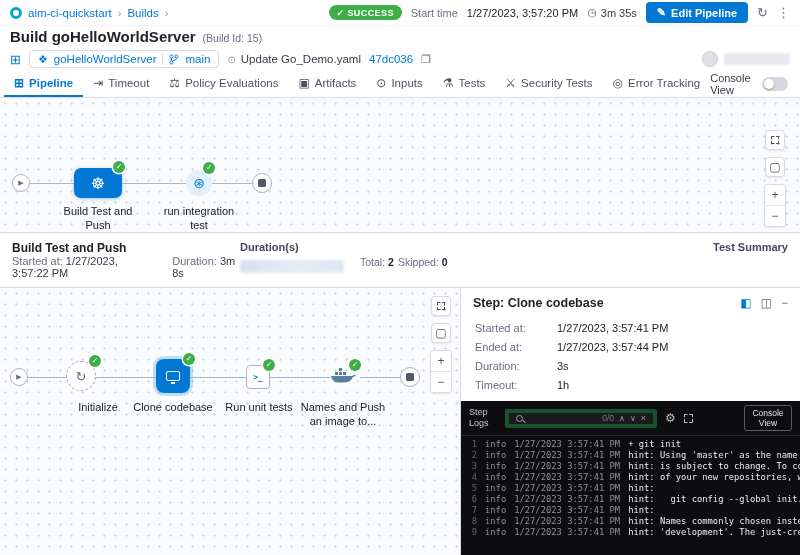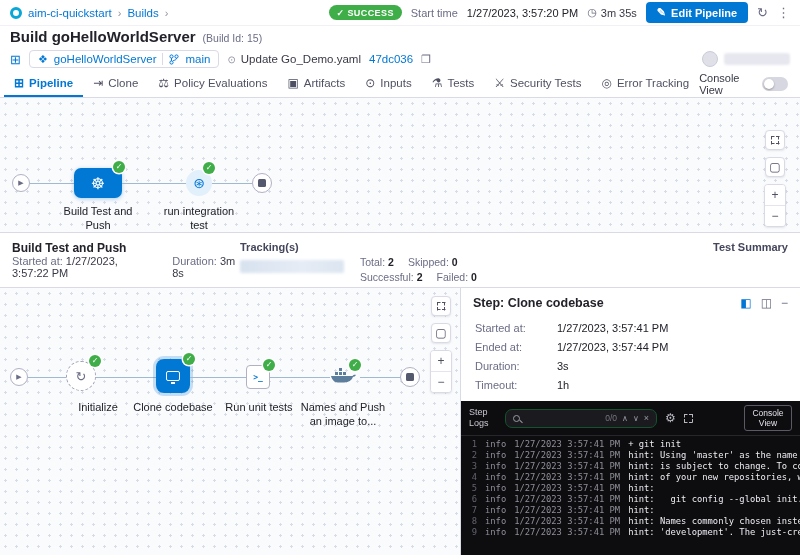--- a/index.html
+++ b/index.html
@@ -78,21 +78,21 @@
   .stage-summary { height:56px; border-top:1px solid #d9dae5; border-bottom:1px solid #d9dae5; background:#fff; display:flex; padding:8px 12px; flex:none; }
   .sum-col1 { width:228px; }
   .sum-title { font-size:12px; font-weight:bold; }
   .sum-meta { margin-top:0; display:flex; gap:16px; font-size:11px; }
   .sum-lbl { color:#6b6d85; }
   .sum-val { color:#383946; }
   .sum-col2 { width:120px; }
   .sum-h { font-size:11px; color:#44465c; font-weight:bold; }
   .blur-chip { margin-top:7px; width:104px; height:13px; border-radius:2px; background:linear-gradient(90deg,#d7e2ef,#e6ecf5 60%,#dbe5f0); filter:blur(1.5px); }
   .sum-col3 { flex:1;text-align:right; }
-  .sum-tests-line { margin-top:3px; font-size:10.5px; display:flex; gap:14px; }
+  .sum-tests-line { margin-top:3px; font-size:10.5px; display:flex; gap:4px; }
   .ts-num { font-weight:bold; color:#22222a; margin-left:3px; }
 
   
   .lower { flex:1; display:flex; min-height:0; }
   .step-canvas { width:460px; flex:none; }
   .node-init { position:absolute; width:30px; height:30px; border-radius:50%; background:#fff; border:1.3px dashed #9fa1b4; display:flex; align-items:center; justify-content:center; color:#6b6d85; font-size:13px; cursor:pointer; }
   .node-clone { position:absolute; width:34px; height:34px; border-radius:8px; background:#0278d5; display:flex; align-items:center; justify-content:center; box-shadow:0 0 0 3px rgba(2,120,213,.22); cursor:pointer; }
   .monitor { width:14px; height:10px; border:1.5px solid #fff; border-radius:2px; position:relative; }
   .monitor::after { content:""; position:absolute; left:3.5px; bottom:-4px; width:4px; height:2.5px; background:#fff; }
   .node-unit { position:absolute; width:24px; height:24px; border-radius:4px; background:#fff; border:1px solid #b0b1c3; display:flex; align-items:center; justify-content:center; color:#0278d5; font-family:"DejaVu Sans Mono",monospace; font-size:8px; font-weight:bold; cursor:pointer; }
@@ -109,21 +109,21 @@
   .det-tab.active { color:#0278d5; font-weight:bold; border-bottom-color:#0278d5; }
   .kv { padding:9px 14px; display:flex; flex-direction:column; gap:6px; flex:none; }
   .kv-row { display:flex; font-size:11px; line-height:13px; }
   .kv-label { width:82px; color:#6b6d85; flex:none; }
   .kv-value { color:#22222a; }
 
   
   .console { flex:1; background:#0d0d10; display:flex; flex-direction:column; min-height:0; }
   .console-head { display:flex; align-items:center; gap:8px; padding:4px 8px; border-bottom:1px solid #26262c; flex:none; }
   .console-title { font-size:9px; color:#c8c8d0; line-height:1.2; width:28px; flex:none; }
-  .search-box { display:flex; align-items:center; gap:5px; background:#1a1a1f; border:1px solid #14532d; border-radius:7px; height:19px; padding:0 7px; width:152px; cursor:text; }
+  .search-box { display:flex; align-items:center; gap:5px; background:#1a1a1f; border:4px solid #14532d; border-radius:2px; height:19px; padding:0 7px; width:152px; cursor:text; }
   .mag-ico { width:7px; height:7px; border:1.2px solid #9a9aa5; border-radius:50%; position:relative; flex:none; }
   .mag-ico::after { content:""; position:absolute; width:4px; height:1.2px; background:#9a9aa5; transform:rotate(45deg); right:-3.5px; bottom:-1px; }
   .search-count { margin-left:auto; color:#77777f; font-size:8.5px; }
   .search-nav { color:#9a9aa5; font-size:8px; cursor:pointer; }
   .search-x { color:#9a9aa5; font-size:9px; cursor:pointer; }
   .console-gear { color:#b9b9c2; font-size:12px; cursor:pointer; }
   .console-fs { color:#b9b9c2; cursor:pointer; display:flex; }
   .console-view-btn { margin-left:auto; border:1px solid #5a5a64; border-radius:3px; color:#e2e2e8; font-size:8.5px; line-height:1.2; padding:2px 5px; width:48px; text-align:center; cursor:pointer; }
   .log-body { flex:1; overflow:hidden; padding:3px 0 0 6px; font-family:"DejaVu Sans Mono",monospace; font-size:8.8px; line-height:11px; }
   .log-row { display:flex; gap:8px; white-space:nowrap; }
@@ -194,21 +194,21 @@
     </span>
   </div>
 
   <div class="tabbar">
     <div class="tab active">
       <span class="tico">⊞</span>
       <span>Pipeline</span>
     </div>
     <div class="tab">
       <span class="tico">⇥</span>
-      <span>Clone</span>
+      <span>Timeout</span>
     </div>
     <div class="tab">
       <span class="tico">⚖</span>
       <span>Policy Evaluations</span>
     </div>
     <div class="tab">
       <span class="tico">▣</span>
       <span>Artifacts</span>
     </div>
     <div class="tab">
@@ -278,32 +278,28 @@
           <span class="sum-lbl">Started at:</span>
           <span class="sum-val">1/27/2023, 3:57:22 PM</span>
         </span>
         <span>
           <span class="sum-lbl">Duration:</span>
           <span class="sum-val">3m 8s</span>
         </span>
       </div>
     </div>
     <div class="sum-col2">
-      <div class="sum-h">Tracking(s)</div>
+      <div class="sum-h">Duration(s)</div>
       <div class="blur-chip"></div>
     </div>
     <div class="sum-col3">
       <div class="sum-h">Test Summary</div>
       <div class="sum-tests-line">
         <span><span class="sum-lbl">Total:</span><span class="ts-num">2</span></span>
         <span><span class="sum-lbl">Skipped:</span><span class="ts-num">0</span></span>
-      </div>
-      <div class="sum-tests-line">
-        <span><span class="sum-lbl">Successful:</span><span class="ts-num">2</span></span>
-        <span><span class="sum-lbl">Failed:</span><span class="ts-num">0</span></span>
       </div>
     </div>
   </div>
 
   <div class="lower">
 
     <div class="canvas step-canvas">
       <div class="node-play" style="left:10px;top:80px">
         <span>▶</span>
       </div>

